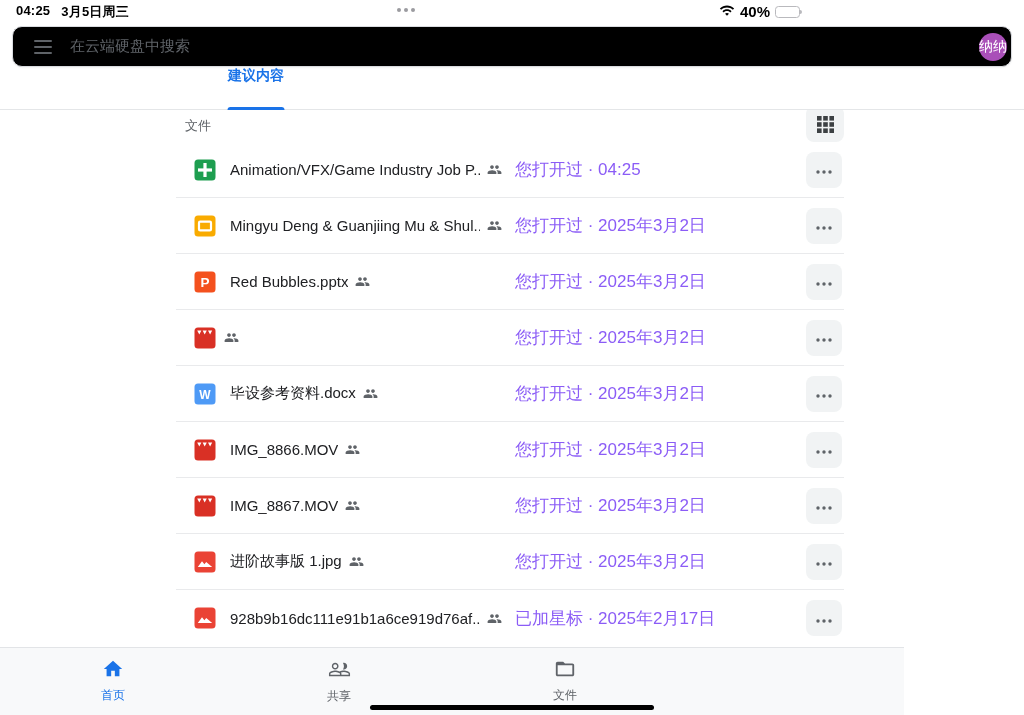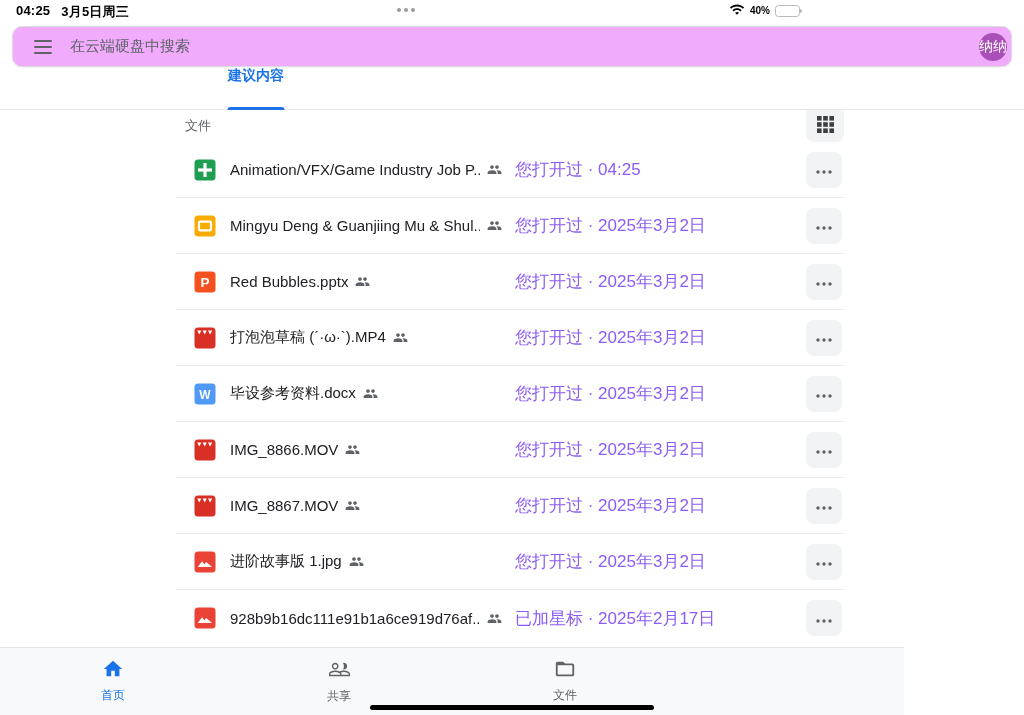--- a/index.html
+++ b/index.html
@@ -4,27 +4,27 @@
 <style>
   * { margin:0; padding:0; box-sizing:border-box; }
   html,body { width:1024px; height:715px; overflow:hidden; }
   body { font-family:"Liberation Sans","DejaVu Sans",sans-serif; background:#fff; position:relative; color:#202124; }
 
   
   .statusbar { position:absolute; top:0; left:0; width:812px; height:22px; display:flex; align-items:center; background:#fff; }
   .sb-left { position:absolute; left:16px; top:3px; display:flex; gap:11px; font-size:13px; font-weight:700; color:#000; letter-spacing:.2px; }
   .sb-center { position:absolute; left:50%; top:8px; transform:translateX(-50%); display:flex; gap:3px; }
   .sb-center i { width:4px; height:4px; border-radius:50%; background:#9b9ba0; display:block; }
-  .sb-right { position:absolute; right:12px; top:3px; display:flex; align-items:center; gap:5px; font-size:10px; font-weight:600; color:#000; }
+  .sb-right { position:absolute; right:12px; top:3px; display:flex; align-items:center; gap:5px; font-size:15px; font-weight:600; color:#000; }
   .battery { position:relative; width:25px; height:12px; border:1px solid #b9b9bd; border-radius:3.5px; padding:1px; }
   .battery .fill { height:100%; background:#000; border-radius:1.5px; }
   .battery .nub { position:absolute; right:-3px; top:3.5px; width:2px; height:4px; background:#b9b9bd; border-radius:0 2px 2px 0; }
 
   
-  .searchwrap { position:absolute; top:26px; left:12px; width:1000px; height:41px; background:#f0abfc; border:1px solid #dadce0; border-radius:10px; box-shadow:0 1px 2px rgba(0,0,0,.05); display:flex; align-items:center; }
+  .searchwrap { position:absolute; top:26px; left:12px; width:1000px; height:41px; background:#000000; border:1px solid #dadce0; border-radius:10px; box-shadow:0 1px 2px rgba(0,0,0,.05); display:flex; align-items:center; }
   .hamburger { margin-left:15px; width:30px; height:30px; display:flex; align-items:center; justify-content:center; cursor:pointer; }
   .search-placeholder { margin-left:12px; font-size:15px; color:#5f6368; flex:1; }
   .avatar { margin-right:4px; width:28px; height:28px; border-radius:50%; background:#A94FB8; color:#fff; font-size:14px; display:flex; align-items:center; justify-content:center; letter-spacing:0; cursor:pointer; }
 
   
   .tabbar { position:absolute; top:67px; left:0; width:1024px; height:43px; border-bottom:1px solid #e4e6e8; display:flex; }
   .tab { width:50%; display:flex; justify-content:center; font-size:14px; color:#5f6368; position:relative; cursor:pointer; }
   .tab.active { color:#1a73e8; font-weight:700; }
   .tab .underline { position:absolute; bottom:-1px; left:50%; transform:translateX(-50%); width:57px; height:3px; border-radius:3px 3px 0 0; background:#1a73e8; }
 
@@ -179,21 +179,20 @@
                 <circle cx="14" cy="2" r="1.7"></circle>
               </g>
             </svg></span>
         </button>
       </div>
       <div class="file-row">
         <span class="ficon"><svg width="24" height="24" viewBox="0 0 24 24">
             <rect x="1.5" y="1.5" width="21" height="21" rx="3.5" fill="#D93025"></rect>
             <path fill="#fff" d="M4.2 4.6 L8.4 4.6 L6.3 8.4 Z M9.6 4.6 L13.8 4.6 L11.7 8.4 Z M15 4.6 L19.2 4.6 L17.1 8.4 Z"></path>
           </svg></span>
-        <span class="fname">打泡泡草稿 (´·ω·`).MP4</span>
         <span class="fshared">
           <svg width="15" height="15" viewBox="0 0 24 24">
             <path fill="#5f6368" d="M16 11c1.66 0 2.99-1.34 2.99-3S17.66 5 16 5c-1.66 0-3 1.34-3 3s1.34 3 3 3zm-8 0c1.66 0 2.99-1.34 2.99-3S9.66 5 8 5C6.34 5 5 6.34 5 8s1.34 3 3 3zm0 2c-2.33 0-7 1.17-7 3.5V19h14v-2.5c0-2.33-4.67-3.5-7-3.5zm8 0c-.29 0-.62.02-.97.05 1.16.84 1.97 1.97 1.97 3.45V19h6v-2.5c0-2.33-4.67-3.5-7-3.5z"></path>
           </svg>
         </span>
         <span class="fmeta">您打开过 · 2025年3月2日</span>
         <button class="row-menu">
           <span><svg width="16" height="4" viewBox="0 0 16 4">
               <g fill="#5f6368">
                 <circle cx="2" cy="2" r="1.7"></circle>

